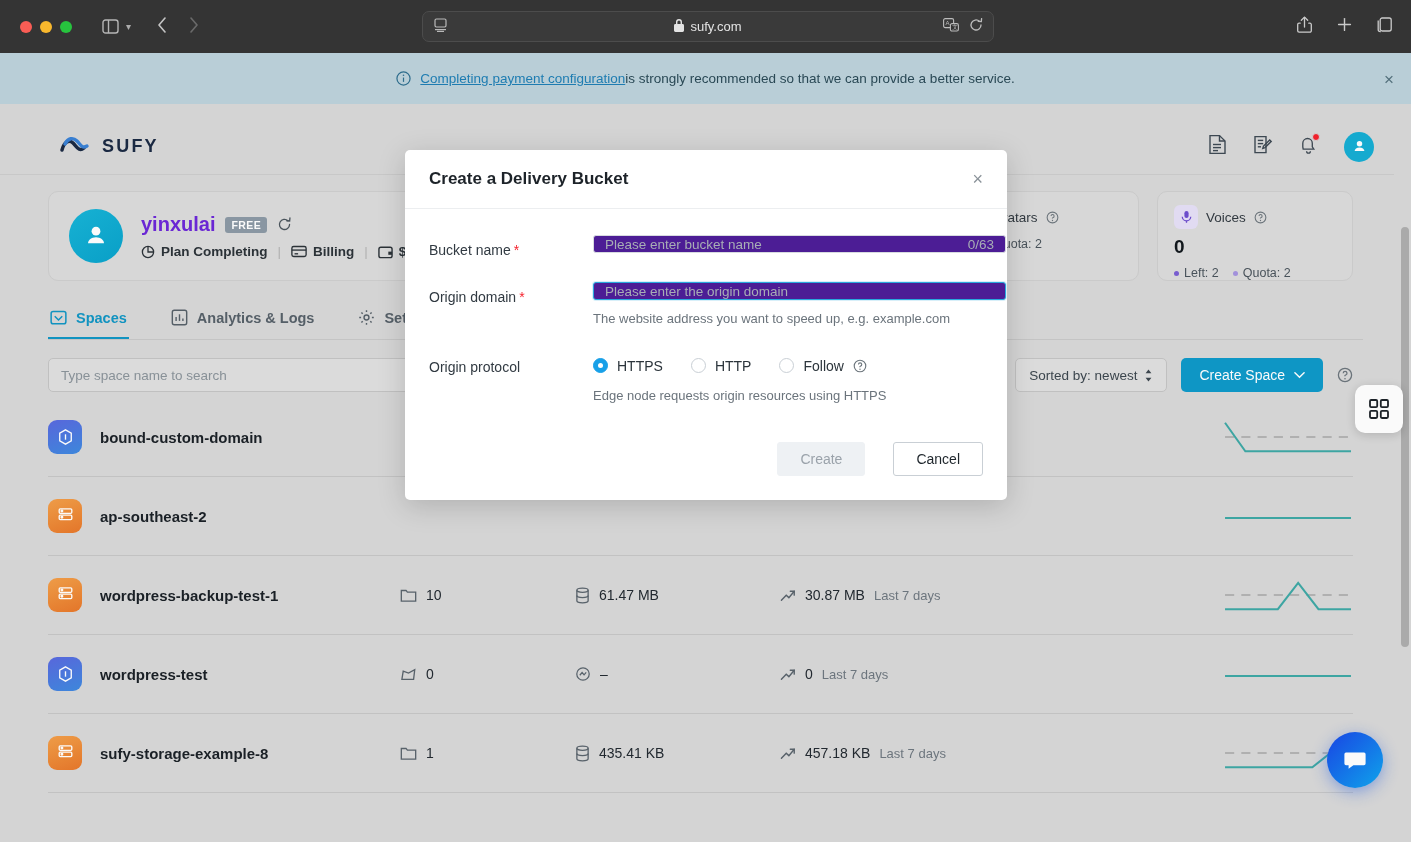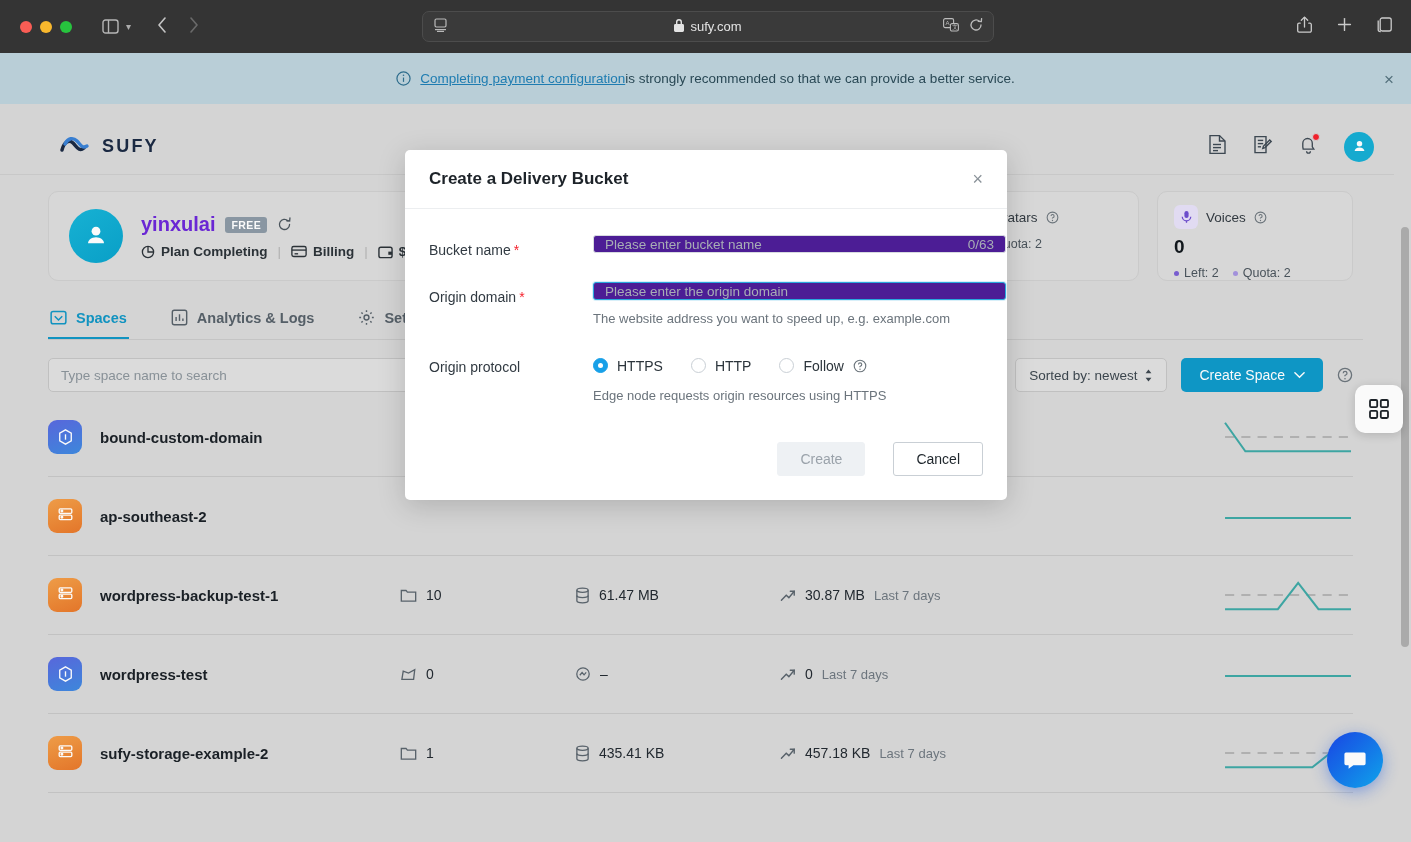--- a/index.html
+++ b/index.html
@@ -737,21 +737,21 @@
       </div>
       <div class="space-row">
     <div class="sp-ico orange">
       <svg width="17" height="18" viewBox="0 0 18 20" fill="none" stroke="#fff" stroke-width="1.5">
             <rect x="2" y="2" width="14" height="5" rx="1.2"></rect>
             <rect x="2" y="9" width="14" height="5" rx="1.2"></rect>
             <circle cx="5" cy="4.5" r="0.9" fill="#fff"></circle>
             <circle cx="5" cy="11.5" r="0.9" fill="#fff"></circle>
           </svg>
     </div>
-    <div class="sp-name">sufy-storage-example-2</div>
+    <div class="sp-name">sufy-storage-example-8</div>
     <div class="sp-col files">
       <span class="ico">
             <svg width="17" height="16" viewBox="0 0 18 16" fill="none" stroke="currentColor" stroke-width="1.4">
               <path d="M1.4 3.2h5l1.4 1.8h8.8v9.4H1.4z"></path>
             </svg>
           </span>
           <span>1</span>
     </div>
     <div class="sp-col size">
       <span class="ico">

